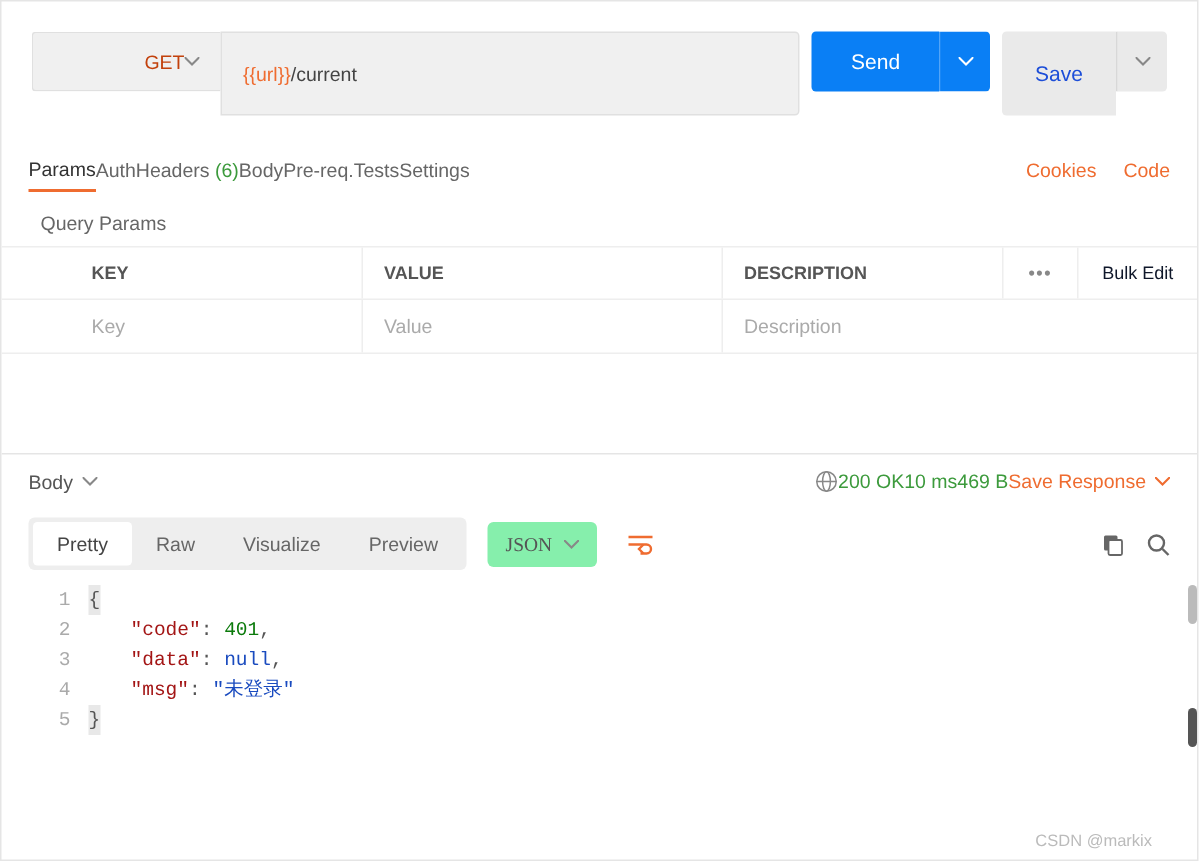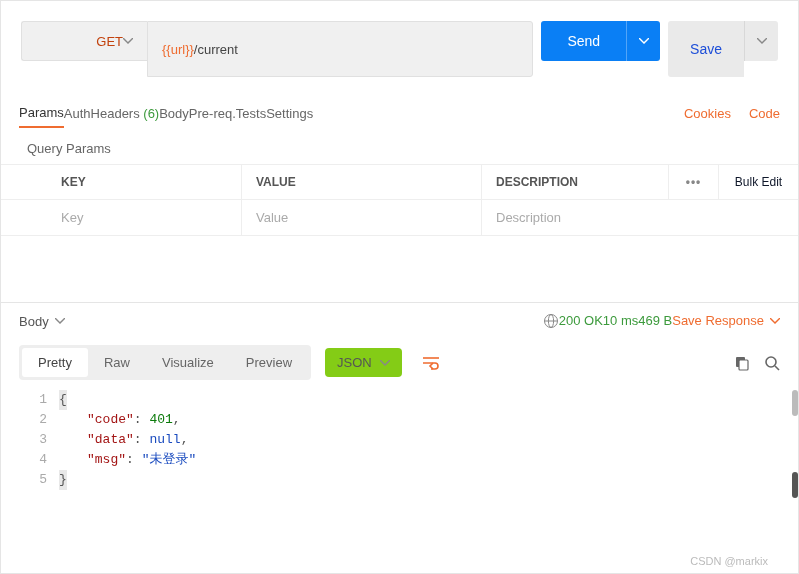--- a/index.html
+++ b/index.html
@@ -50,21 +50,21 @@
 .resp-header .status-group { margin-left: auto; display: flex; align-items: flex-start; }
 .status-green { color: #3c9a3c; }
 .save-response { color: #ef6c30; display: flex; align-items: center; gap: 6px; cursor:pointer; }
 .globe-icon { color: #888; }
 
 
 .resp-toolbar { display: flex; align-items: center; padding: 6px 18px 10px; gap: 4px; }
 .pill-group { display: flex; background: #eee; border-radius: 4px; padding: 3px; gap: 0; }
 .pill { padding: 7px 16px; color: #666; cursor: pointer; border-radius: 3px; font-size:13px; }
 .pill.active { background: #fff; color: #444; }
-.json-dd { display: flex; align-items: center; gap: 8px; background: #84cc16; border-radius: 4px; padding: 7px 12px; color: #555; margin-left: 10px; cursor:pointer; }
+.json-dd { display: flex; align-items: center; gap: 8px; background: #86efac; border-radius: 4px; padding: 7px 12px; color: #555; margin-left: 10px; cursor:pointer;font-family:Liberation Serif, serif; }
 .wrap-icon { margin-left: 10px; width: 30px; height: 30px; display: flex; align-items: center; justify-content: center; color: #ef6c30; cursor:pointer; }
 .resp-toolbar-right { margin-left: auto; display: flex; gap: 14px; color: #777; }
 .resp-toolbar-right svg { cursor:pointer; }
 
 
 .code-area { font-family: ui-monospace, SFMono-Regular, Consolas, "Liberation Mono", monospace; font-size: 13px; padding: 0 18px 18px; position: relative; }
 .code-line { display: flex; }
 .gutter { width: 40px; text-align: right; padding-right: 12px; color: #aaa; user-select: none; line-height: 20px; }
 .code { line-height: 20px; white-space: pre; }
 .tok-brace { color: #555; background: #e8e8e8; display:inline-block; }

